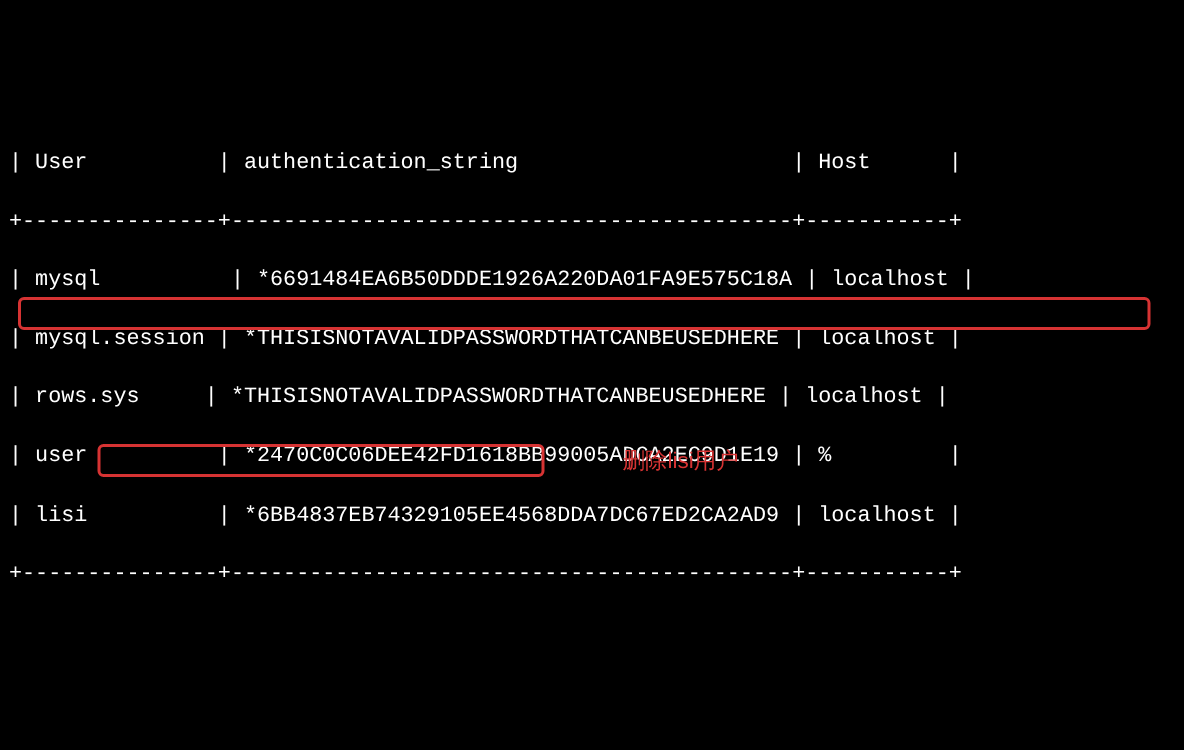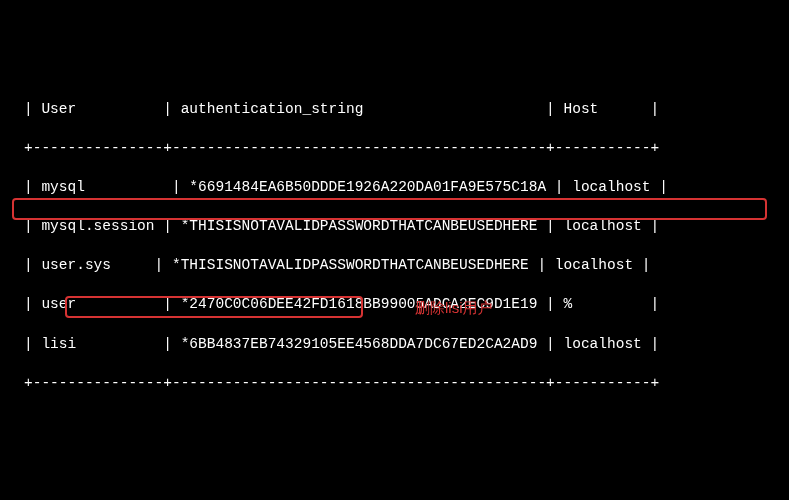--- a/index.html
+++ b/index.html
@@ -6,21 +6,21 @@
     body {
       background: #000;
       color: #fff;
       font-family: "Consolas", "Courier New", monospace;
       font-size: 14.5px;
       line-height: 1.35;
       padding: 2px 0;
       white-space: pre;
       width: 789px;
     }
-    .line { display: block; padding: 0 24px; }
+    .line { display: block; padding: 0 6px; }
     .highlight-box {
       position: absolute;
       border: 2px solid #d63333;
       border-radius: 4px;
       pointer-events: none;
     }
     .annotation {
       position: absolute;
       color: #d63333;
       font-family: "Microsoft YaHei", "SimHei", sans-serif;
@@ -32,21 +32,21 @@
 </head>
 <body>
 
 
 
 <div class="wrap">
 <span class="line">| User          | authentication_string                     | Host      |</span>
 <span class="line">+---------------+-------------------------------------------+-----------+</span>
 <span class="line">| mysql          | *6691484EA6B50DDDE1926A220DA01FA9E575C18A | localhost |</span>
 <span class="line">| mysql.session | *THISISNOTAVALIDPASSWORDTHATCANBEUSEDHERE | localhost |</span>
-<span class="line">| user.sys     | *THISISNOTAVALIDPASSWORDTHATCANBEUSEDHERE | localhost |</span>
+<span class="line">| rows.sys     | *THISISNOTAVALIDPASSWORDTHATCANBEUSEDHERE | localhost |</span>
 <span class="line">| user          | *2470C0C06DEE42FD1618BB99005ADCA2EC9D1E19 | %         |</span>
 <span class="line">| lisi          | *6BB4837EB74329105EE4568DDA7DC67ED2CA2AD9 | localhost |</span>
 <span class="line">+---------------+-------------------------------------------+-----------+</span>
 <span class="line"> </span>
 
 
 
 
 
 

